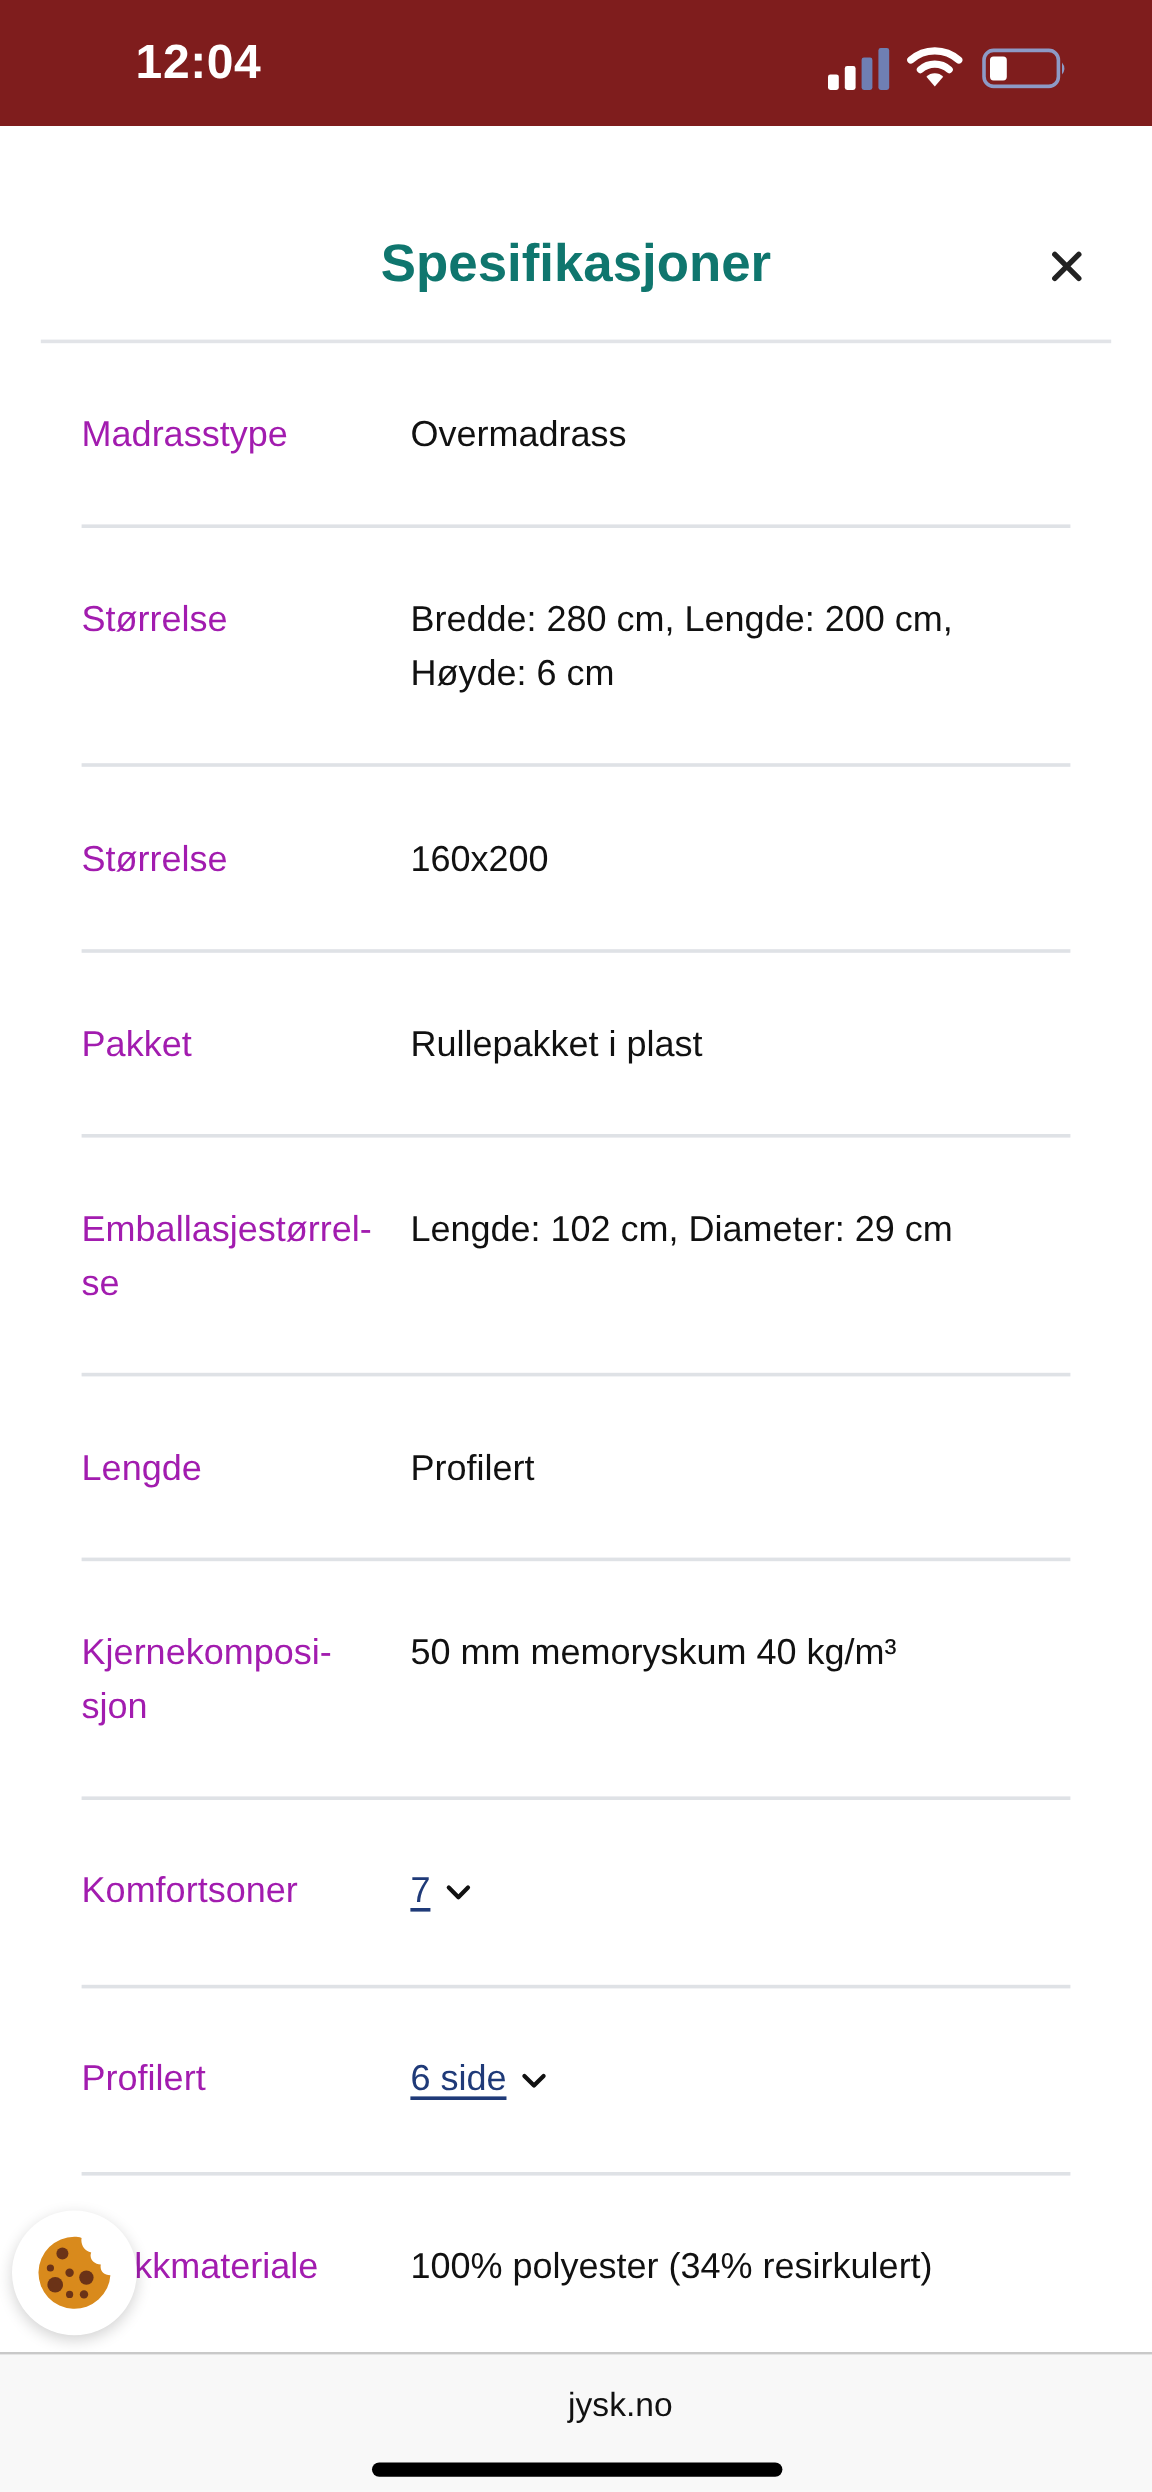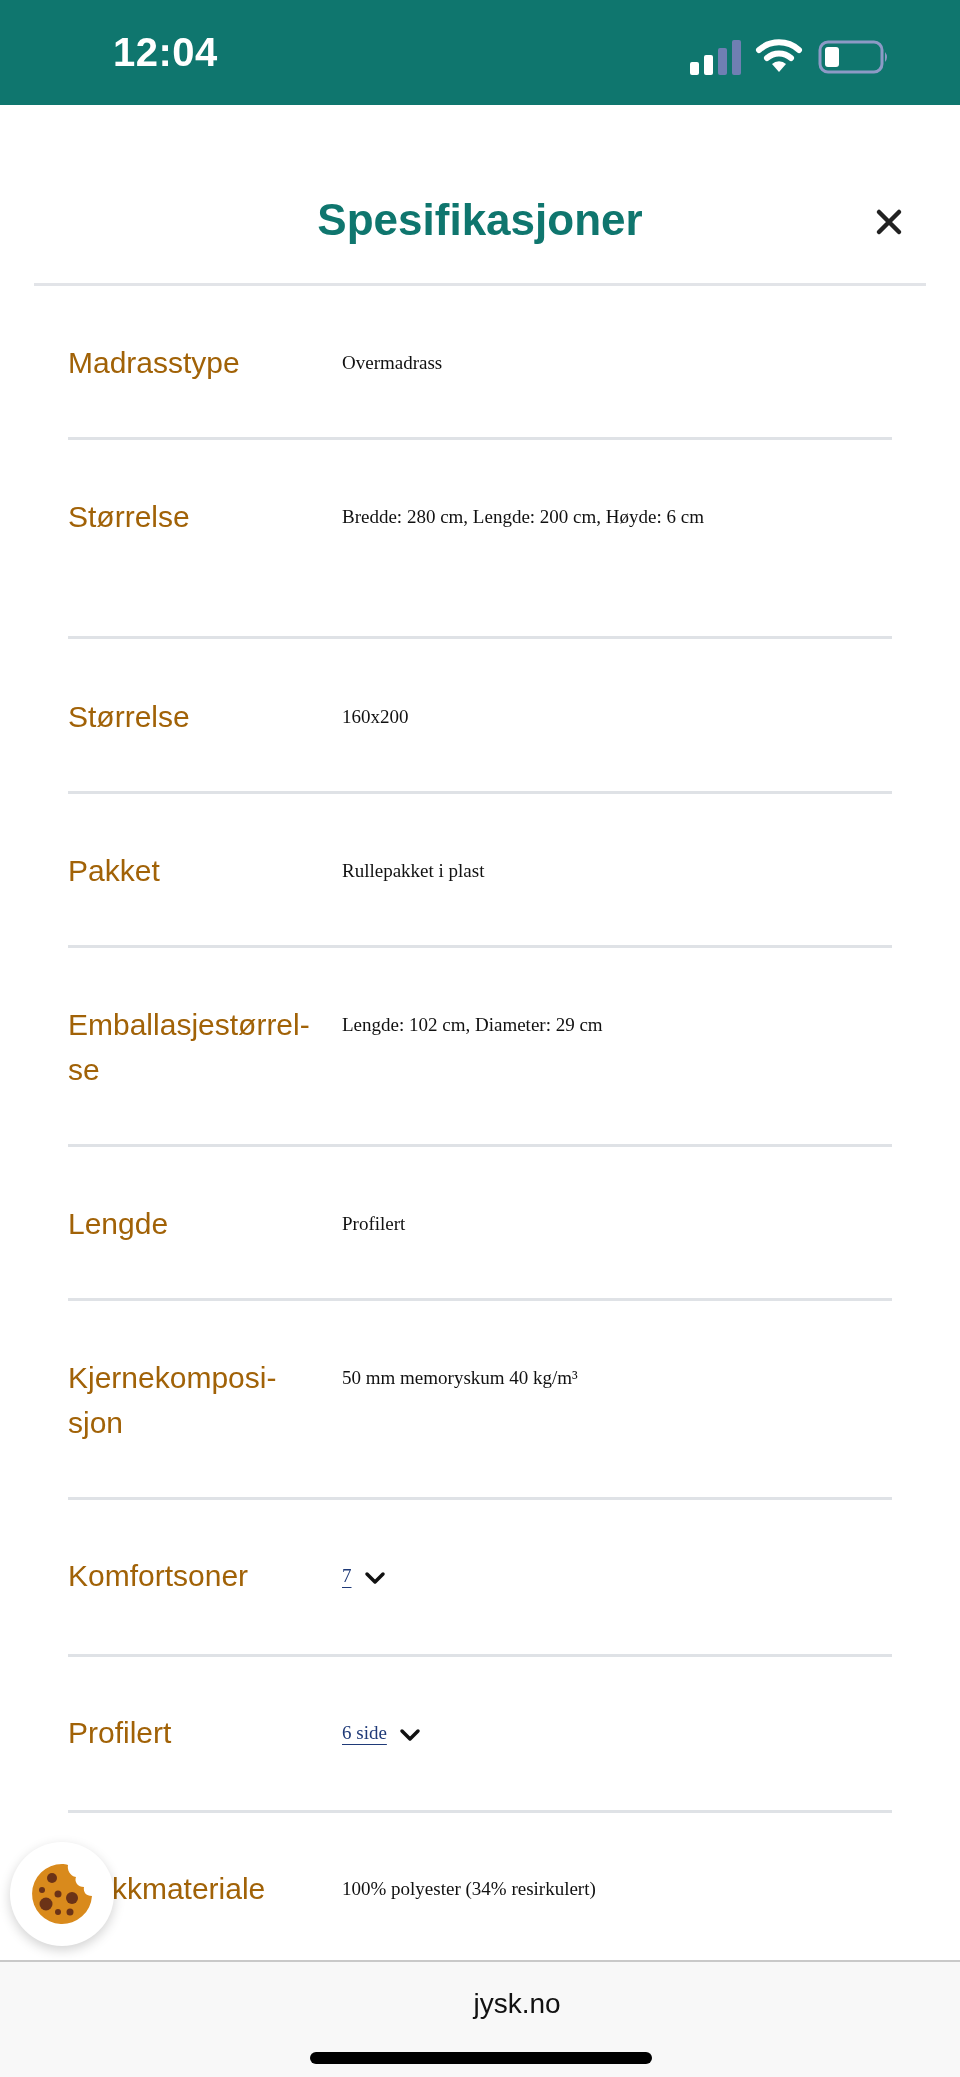--- a/index.html
+++ b/index.html
@@ -1,28 +1,28 @@
 <!DOCTYPE html>
 <html><head>
 <meta charset="utf-8">
 <style>
   html, body { margin:0; padding:0; }
   body { width:960px; height:2077px; position:relative; overflow:hidden; background:#ffffff; font-family:"Liberation Sans", sans-serif; color:#111; }
-  .statusbar { position:absolute; left:0; top:0; width:960px; height:105px; background:#0f766e; }
+  .statusbar { position:absolute; left:0; top:0; width:960px; height:105px; background:#7f1d1d; }
   .time { position:absolute; left:113px; top:30px; font-size:40px; font-weight:bold; color:#fff; letter-spacing:0.5px; }
   .sig { position:absolute; left:690px; top:40px; width:75px; height:35px; }
   .wifi { position:absolute; left:755px; top:38px; width:48px; height:36px; }
   .batt { position:absolute; left:818px; top:40px; width:72px; height:34px; }
   .header { position:absolute; left:0; top:105px; width:960px; height:180px; }
   .title { position:absolute; left:0; width:960px; top:90px; text-align:center; font-size:44px; font-weight:bold; color:#0f766e; }
   .close { position:absolute; left:872px; top:205px; width:34px; height:34px; cursor:pointer; }
   .hdiv { position:absolute; left:34px; top:283px; width:892px; height:3px; background:#e2e4e8; }
   .row { position:absolute; left:68px; width:824px; }
-  .row .k { position:absolute; left:0; top:0; width:262px; font-size:30px; line-height:45px; color:#a16207; }
-  .row .v { position:absolute; left:274px; top:0; width:550px; font-size:19px; line-height:45px; color:#111;font-family:Liberation Serif, serif; }
+  .row .k { position:absolute; left:0; top:0; width:262px; font-size:30px; line-height:45px; color:#a21caf; }
+  .row .v { position:absolute; left:274px; top:0; width:550px; font-size:30px; line-height:45px; color:#111; }
   .div { position:absolute; left:68px; width:824px; height:3px; background:#dfe2e6; }
   .link { color:#1f3a78; text-decoration:underline; text-underline-offset:5px; cursor:pointer; }
   .chev { display:inline-block; width:22px; height:14px; margin-left:12px; vertical-align:middle; }
   .footer { position:absolute; left:0; top:1960px; width:960px; height:117px; background:#f8f8f8; border-top:2px solid #c9c9c9; }
   .url { position:absolute; left:0; width:960px; top:26px; text-align:center; font-size:28px; color:#111;padding-left:37px; }
   .homebar { position:absolute; left:310px; top:90px; width:342px; height:12px; border-radius:6px; background:#000; }
   .cookie { position:absolute; left:10px; top:1842px; width:104px; height:104px; border-radius:50%; background:#fff; box-shadow:0 4px 12px rgba(0,0,0,0.18); cursor:pointer; }
   .cookie svg { position:absolute; left:18px; top:18px; }
 </style>
 </head>

